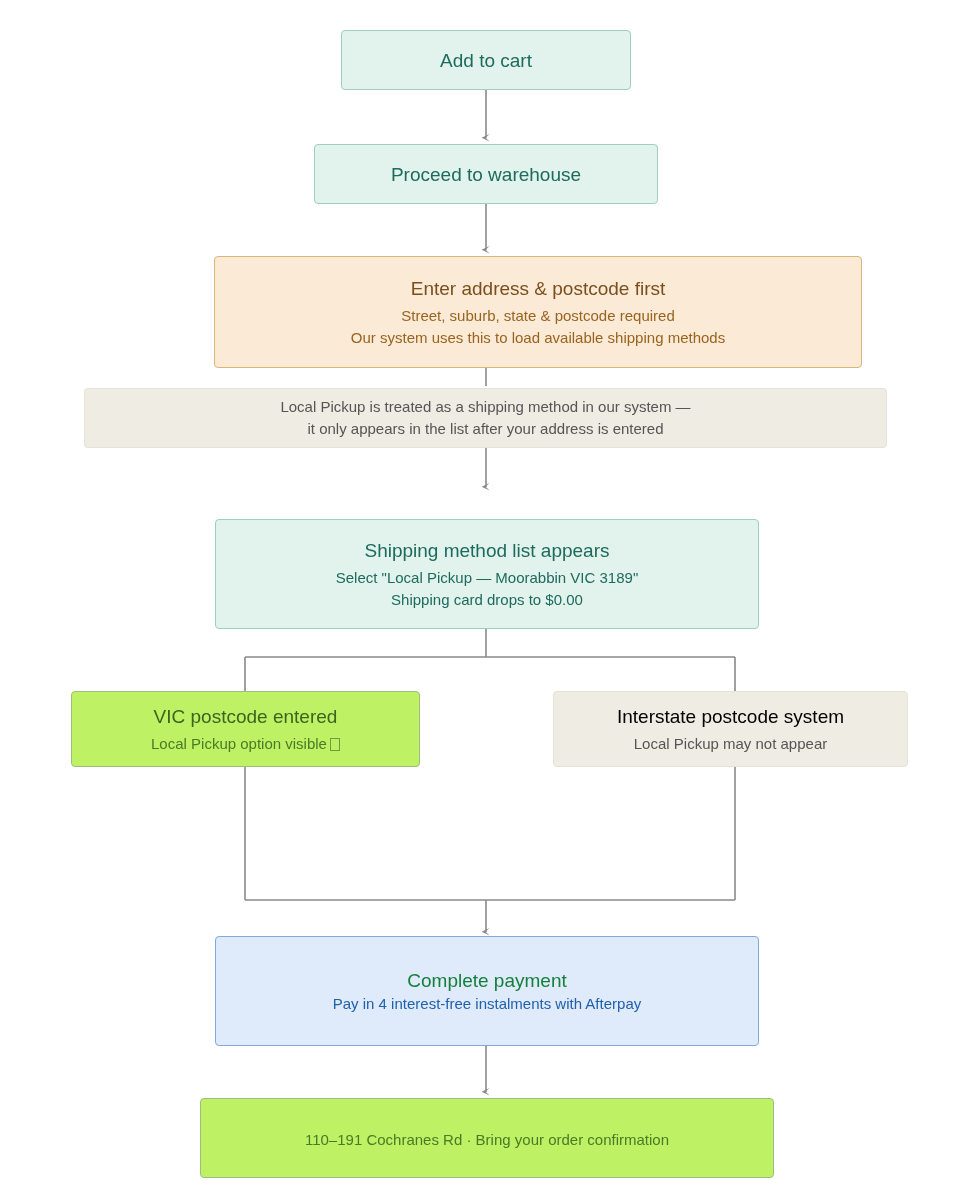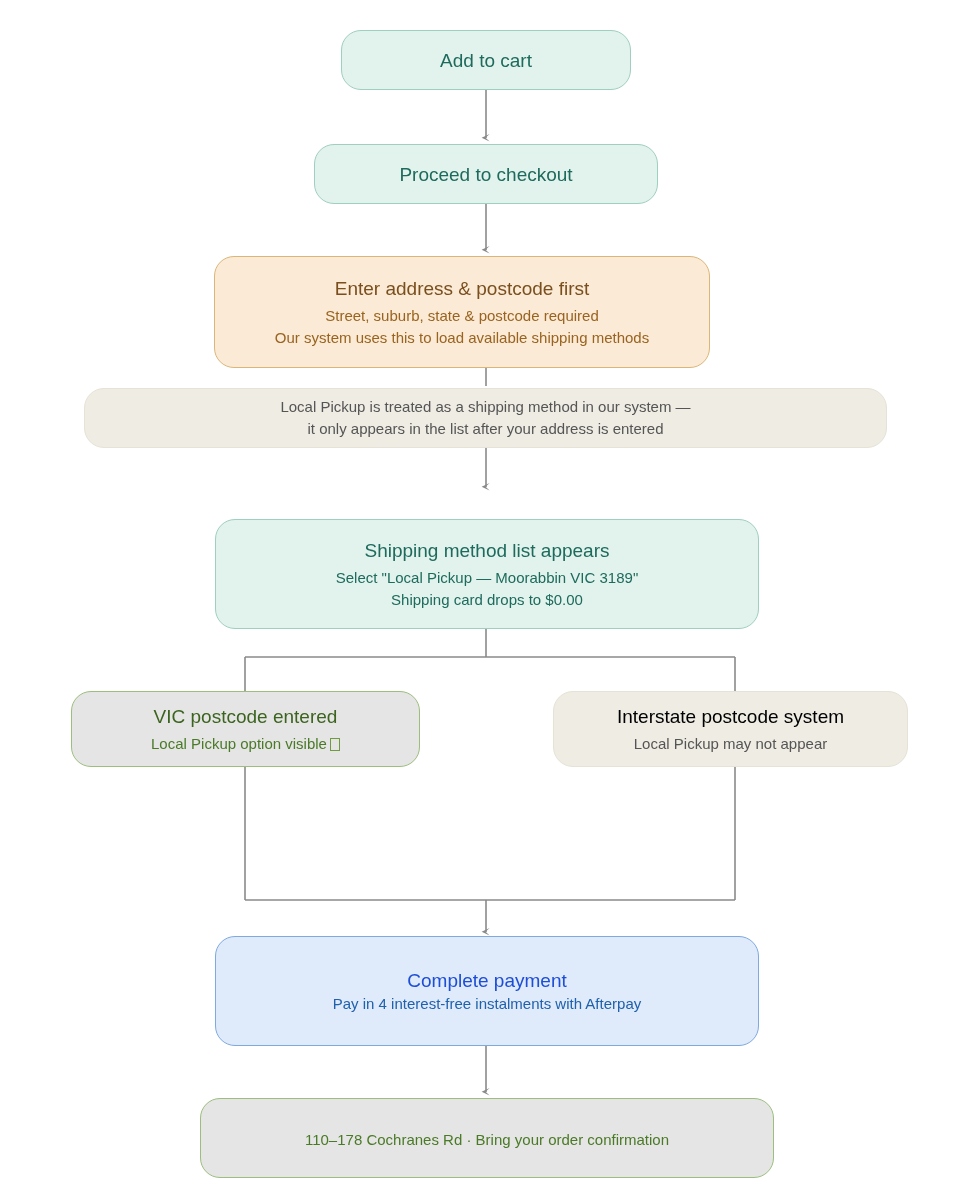--- a/index.html
+++ b/index.html
@@ -17,21 +17,21 @@
   }
   #edges {
     position: absolute;
     left: 0; top: 0;
     width: 971px; height: 1200px;
     z-index: 1;
   }
   .node {
     position: absolute;
     z-index: 2;
-    border-radius: 20px;
+    border-radius: 4px;
     border: 1px solid #cccccc;
     display: flex;
     flex-direction: column;
     align-items: center;
     justify-content: center;
     text-align: center;
     padding: 9px 14px;
   }
   .node .title {
     font-size: 19px;
@@ -52,27 +52,27 @@
   
   .n-orange { background: #faead6; border-color: #dcb679; }
   .n-orange .title { color: #7a4f1d; }
   .n-orange .sub { color: #9a6420; }
 
   
   .n-note { background: #efece3; border-color: #e6e2d6; }
   .n-note .sub { color: #555555; }
 
   
-  .n-green { background: #e5e5e5; border-color: #9cbf7d; }
+  .n-green { background: #bef264; border-color: #9cbf7d; }
   .n-green .title { color: #3c641f; }
   .n-green .sub { color: #4a7a26; }
 
   
   .n-blue { background: #dfeafa; border-color: #7eaade; }
-  .n-blue .title { color: #1d4ed8; }
+  .n-blue .title { color: #15803d; }
   .n-blue .sub { color: #2061ad; }
 
   .tofu {
     display: inline-block;
     width: 10px; height: 13px;
     border: 1.4px solid #6e9c3e;
     vertical-align: -2px;
     margin-left: 3px;
   }
 </style>
@@ -102,24 +102,24 @@
 
       <line x1="486" y1="1046" x2="486" y2="1092" marker-end="url(#ah)"></line>
     </g>
   </svg>
 
   <div class="node n-teal" style="left:341px; top:30px; width:290px; height:60px;">
     <div class="title">Add to cart</div>
   </div>
 
   <div class="node n-teal" style="left:314px; top:144px; width:344px; height:60px;">
-    <div class="title">Proceed to checkout</div>
+    <div class="title">Proceed to warehouse</div>
   </div>
 
-  <div class="node n-orange" style="left:214px; top:256px; width:496px; height:112px;">
+  <div class="node n-orange" style="left:214px; top:256px; width:648px; height:112px;">
     <div class="title">Enter address &amp; postcode first</div>
     <div class="sub first">Street, suburb, state &amp; postcode required</div>
     <div class="sub">Our system uses this to load available shipping methods</div>
   </div>
 
   <div class="node n-note" style="left:84px; top:388px; width:803px; height:60px;">
     <div class="sub">Local Pickup is treated as a shipping method in our system —</div>
     <div class="sub">it only appears in the list after your address is entered</div>
   </div>
 
@@ -141,16 +141,16 @@
     <div class="sub first">Local Pickup may not appear</div>
   </div>
 
 
   <div class="node n-blue" style="left:215px; top:936px; width:544px; height:110px;">
     <div class="title">Complete payment</div>
     <div class="sub">Pay in 4 interest-free instalments with Afterpay</div>
   </div>
 
   <div class="node n-green" style="left:200px; top:1098px; width:574px; height:80px;">
-    <div class="sub first">110–178 Cochranes Rd · Bring your order confirmation</div>
+    <div class="sub first">110–191 Cochranes Rd · Bring your order confirmation</div>
   </div>
 
 </div>
 
 </body></html>

